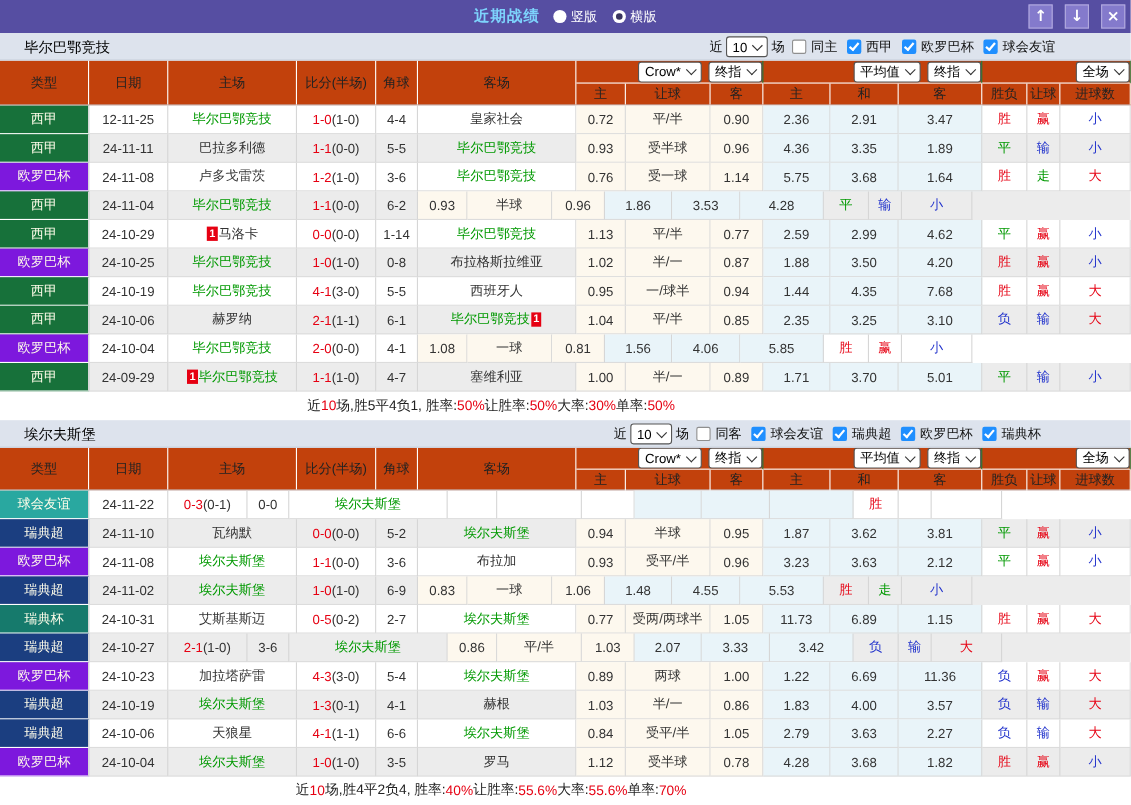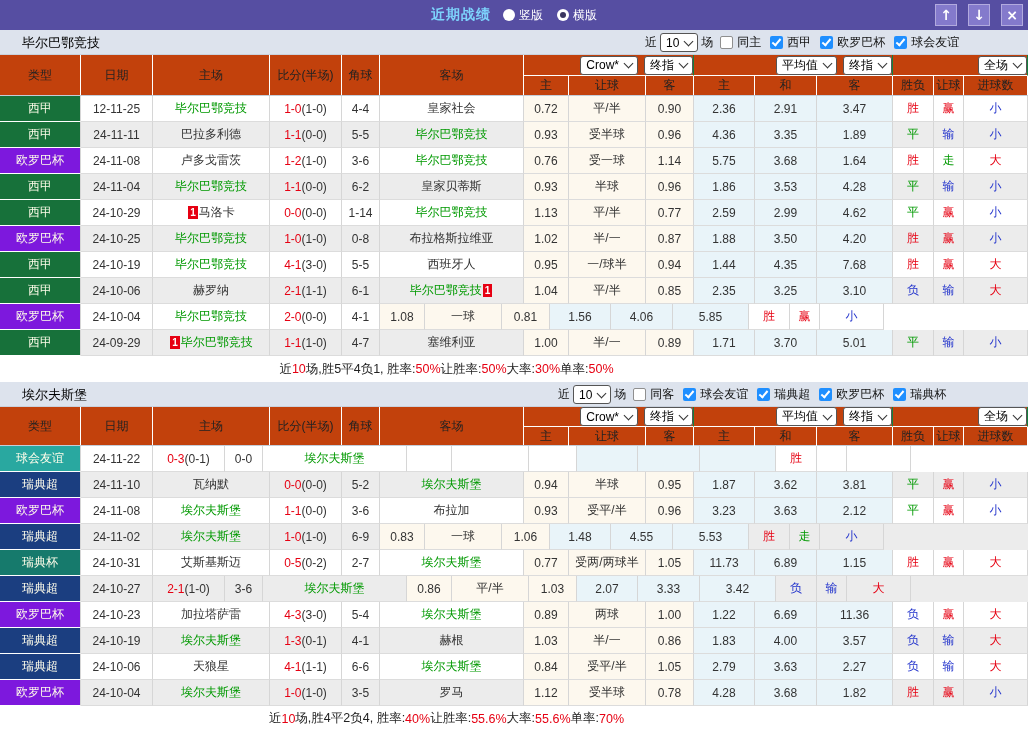--- a/index.html
+++ b/index.html
@@ -244,23 +244,20 @@
         <div class="mc league c1" style="background: rgb(23, 113, 58);">西甲</div>
         <div class="mc c2">24-11-04</div>
         <div class="mc c3">
           <span class="self-team">毕尔巴鄂竞技</span>
         </div>
         <div class="mc c4">
           <span class="score-main">1-1</span>
           <span class="score-half">(0-0)</span>
         </div>
         <div class="mc c5">6-2</div>
-        <div class="mc c6">
-          <span>皇家贝蒂斯</span>
-        </div>
         <div class="mc c7 tint-cream">0.93</div>
         <div class="mc c8 tint-cream">半球</div>
         <div class="mc c9 tint-cream">0.96</div>
         <div class="mc c10 tint-blue">1.86</div>
         <div class="mc c11 tint-blue">3.53</div>
         <div class="mc c12 tint-blue">4.28</div>
         <div class="mc c13 t-green">平</div>
         <div class="mc c14 t-blue">输</div>
         <div class="mc c15 t-blue">小</div>
       </div>

